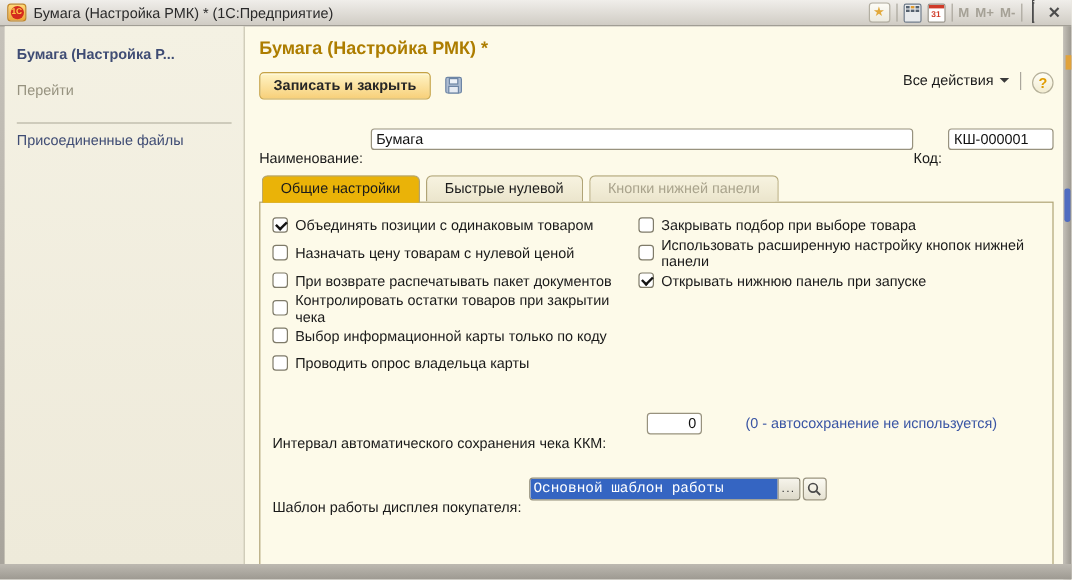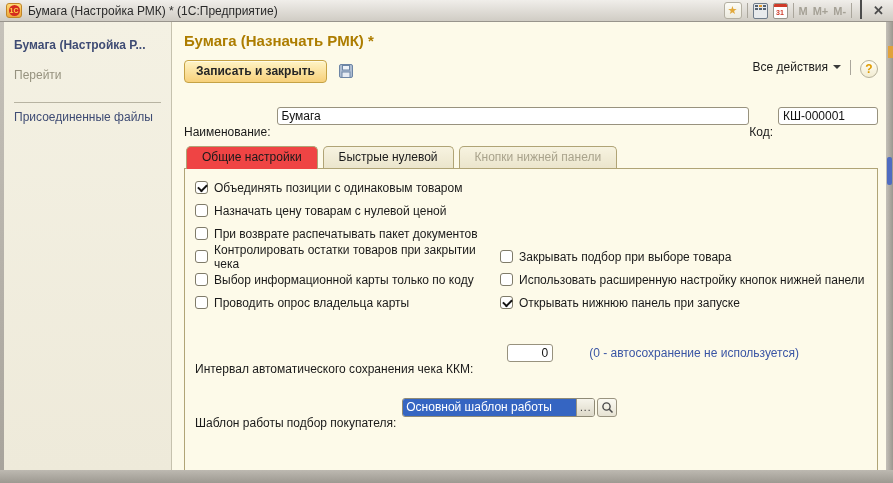--- a/index.html
+++ b/index.html
@@ -43,21 +43,21 @@
              display:flex; background:#fdfae9; }
   .frame-right { position:absolute; top:22px; right:0; width:7px; bottom:0;
                  background:linear-gradient(90deg,#c4c0b8,#9b978f); }
   .bg-accent { position:absolute; right:0; top:24px; width:5px; height:12px; background:#e0a23c; }
   .bg-thumb  { position:absolute; right:1px; top:135px; width:5px; height:28px;
                background:#4f6cc0; border-radius:2px; }
   .frame-bottom { position:absolute; left:0; right:0; bottom:0; height:13px;
                   background:linear-gradient(#bdb9b1,#9d9991); }
 
   
-  .sidebar { width:168px; flex:none; background:linear-gradient(180deg,#f4f1e3,#eeeada);
+  .sidebar { width:200px; flex:none; background:linear-gradient(180deg,#f4f1e3,#eeeada);
              border-right:1px solid #c6c2ae; padding:16px 10px 0 10px; }
   .nav-active { color:#3f4c74; font-weight:bold; margin-bottom:16px; cursor:pointer; white-space:nowrap; }
   .nav-section { color:#96927f; border-bottom:1px solid #b7b3a2; padding-bottom:20px; margin-bottom:7px; }
   .nav-link { color:#3f4c74; cursor:pointer; }
 
   
   .main { flex:1; padding:6px 8px 0 12px; position:relative; overflow:hidden; }
   .page-title { color:#ad7d00; font-size:15px; font-weight:bold; margin:4px 0 11px; }
 
   .cmdbar { display:flex; align-items:flex-start; margin-bottom:10px; }
@@ -73,50 +73,50 @@
   .help-btn { width:18px; height:18px; border-radius:50%; border:1px solid #b6b19a; margin-left:9px;
               background:linear-gradient(#fffef6,#f2ecd1); color:#e09c00; font-weight:bold;
               display:flex; align-items:center; justify-content:center; cursor:pointer; }
 
   .fieldrow { display:flex; align-items:center; margin-bottom:7px; }
   .input { background:#fff; border:1px solid #98927e; border-radius:3px; height:18px;
            font-size:12px; font-family:inherit; padding:0 4px; color:#111; }
   .lbl { white-space:nowrap;margin-top:32px; }
   .name-input { width:476px; margin-left:6px; }
   .code-lbl { margin-left:auto; }
-  .code-input { width:100px; margin-left:5px; }
+  .code-input { width:88px; margin-left:5px; }
 
   .tabs { display:flex; padding-left:2px; position:relative; z-index:2; }
   .tab { border:1px solid #b0a476; border-bottom:none; border-radius:5px 5px 0 0;
          padding:3px 15px 4px; margin-right:5px; cursor:pointer;
          background:linear-gradient(#f7f3e0,#ebe5cc); white-space:nowrap; }
-  .tab.active { background:#ef4444; padding-bottom:5px; margin-bottom:-1px; }
+  .tab.active { background:#eab308; padding-bottom:5px; margin-bottom:-1px; }
   .tab.disabled { color:#a9a38c; }
 
   .panel { border:1px solid #b0a476; height:326px; margin-right:0; padding:11px 0 0 10px;
            background:#fdfae9; position:relative; z-index:1; }
 
-  .cb-cols { display:flex;align-items:flex-end; }
+  .cb-cols { display:flex; }
   .cb-col-left { width:305px; flex:none; }
   .cb-row { display:flex; align-items:center; height:15px; margin-bottom:8px; cursor:pointer; }
   .cb { width:13px; height:13px; flex:none; background:#fff; border:1px solid #7f7b69;
         border-radius:3px; margin-right:6px; position:relative; }
   .cb.checked::after { content:""; position:absolute; left:2px; top:2px; width:7px; height:4px;
                        border-left:2px solid #141414; border-bottom:2px solid #141414;
                        transform:rotate(-45deg); }
 
   .interval-row { display:flex; align-items:center; margin-top:12px;gap:28px; }
   .interval-input { width:46px; text-align:right; margin-left:6px; }
   .hint { color:#3a55a4; margin-left:8px; }
 
   .template-row { display:flex; align-items:center; margin-top:8px; }
   .select-wrap { display:flex; align-items:stretch; margin-left:6px; height:19px;
                  border:1px solid #8f8a76; border-radius:3px; background:#fff; overflow:hidden; }
-  .select-value { background:#3565c2; color:#fff; width:173px; padding:0 3px;
-                  display:flex; align-items:center; white-space:nowrap; overflow:hidden; }
+  .select-value { background:#3565c2; color:#fff; width:206px; padding:0 3px;
+                  display:flex; align-items:center; white-space:nowrap; overflow:hidden;font-family:Liberation Mono, monospace; }
   .select-ellipsis { border-left:1px solid #9a9480; background:linear-gradient(#f6f4eb,#ddd9c9);
                      width:18px; display:flex; align-items:center; justify-content:center;
                      font-size:10px; color:#333; cursor:pointer; letter-spacing:1px; }
   .mag-btn { margin-left:2px; width:20px; height:19px; border:1px solid #9a9480; border-radius:3px;
              background:linear-gradient(#fbfaf2,#e7e3d3); display:flex; align-items:center;
              justify-content:center; cursor:pointer; }
 </style>
 </head>
 <body>
 
@@ -159,21 +159,21 @@
 
   <div class="content">
 
     <div class="sidebar">
       <div class="nav-active">Бумага (Настройка Р...</div>
       <div class="nav-section">Перейти</div>
       <div class="nav-link">Присоединенные файлы</div>
     </div>
 
     <div class="main">
-      <div class="page-title">Бумага (Назначать РМК) *</div>
+      <div class="page-title">Бумага (Настройка РМК) *</div>
 
       <div class="cmdbar">
         <button class="btn-primary">Записать и закрыть</button>
         <span class="icon-btn">
           <svg width="16" height="16" viewBox="0 0 16 16">
             <rect x="1.5" y="1.5" width="13" height="13" rx="1.5" fill="#aebdd2" stroke="#6d85a5"></rect>
             <rect x="4.5" y="2.5" width="7" height="4.5" fill="#eef2f8" stroke="#6d85a5"></rect>
             <rect x="4" y="9" width="8" height="5.5" fill="#e6ebf3" stroke="#6d85a5"></rect>
           </svg>
         </span>
@@ -243,21 +243,21 @@
           </div>
         </div>
 
         <div class="interval-row">
           <span class="lbl">Интервал автоматического сохранения чека ККМ:</span>
           <input class="input interval-input" value="0" style="">
           <span class="hint">(0 - автосохранение не используется)</span>
         </div>
 
         <div class="template-row">
-          <span class="lbl">Шаблон работы подбор покупателя:</span>
+          <span class="lbl">Шаблон работы дисплея покупателя:</span>
           <span class="select-wrap">
             <span class="select-value">Основной шаблон работы</span>
             <span class="select-ellipsis">...</span>
           </span>
           <span class="mag-btn">
             <svg width="13" height="13" viewBox="0 0 13 13">
               <circle cx="5.5" cy="5.5" r="3.6" fill="none" stroke="#4a4a4a" stroke-width="1.4"></circle>
               <line x1="8.3" y1="8.3" x2="11.5" y2="11.5" stroke="#4a4a4a" stroke-width="1.6"></line>
             </svg>
           </span>

